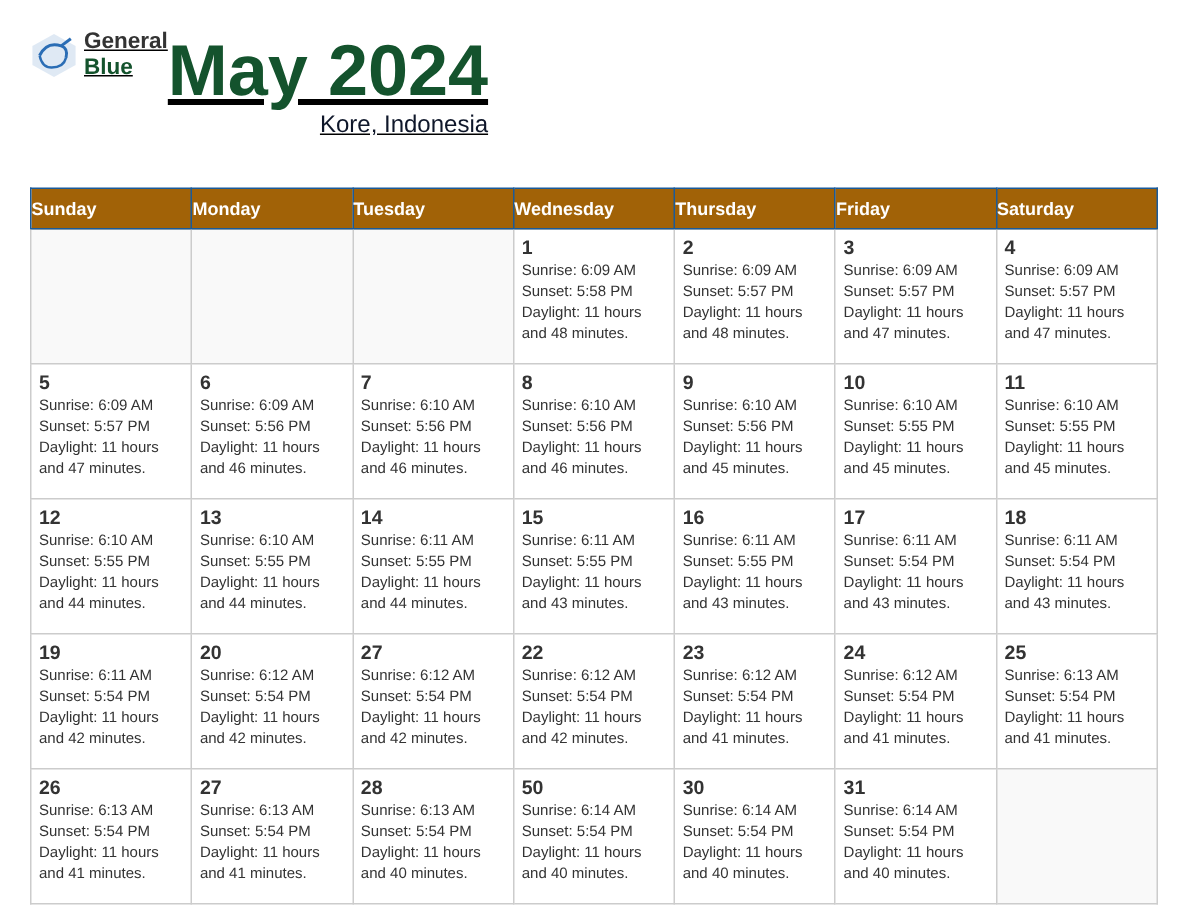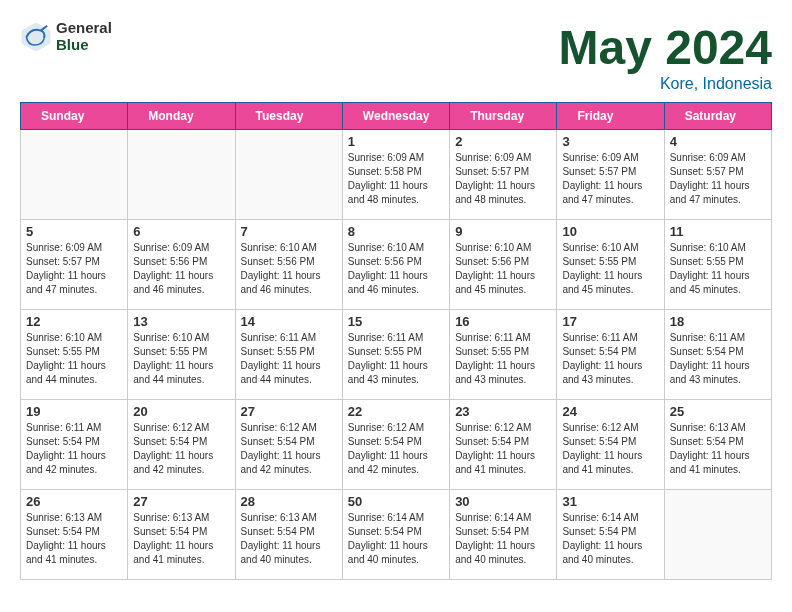--- a/index.html
+++ b/index.html
@@ -5,23 +5,23 @@
     * { margin: 0; padding: 0; box-sizing: border-box; }
     body {
       font-family: Arial, sans-serif;
       background: #fff;
       width: 792px;
       min-height: 612px;
       padding: 20px;
     }
     .header {
       display: flex;
-      justify-content: space-between;
       align-items: flex-start;
-      margin-bottom: 9px;
+      margin-bottom: 32px;
+      text-decoration: underline;
     }
     .logo {
       display: flex;
       align-items: center;
       gap: 4px;
     }
     .logo-text {
       display: flex;
       flex-direction: column;
       font-size: 15px;
@@ -37,33 +37,33 @@
     .title-block {
       text-align: right;
     }
     .title-month {
       font-size: 48px;
       font-weight: bold;
       color: #14532d;
     }
     .title-location {
       font-size: 16px;
-      color: #0369a1;
+      color: #0f172a;
     }
     .calendar {
       width: 100%;
       border-collapse: collapse;
       table-layout: fixed;
     }
     .calendar th {
-      background: #ec4899;
+      background: #a16207;
       color: #fff;
       font-size: 12px;
       font-weight: bold;
-      padding: 6px 20px;
+      padding: 6px 0;
       text-align: left;
       border: 1px solid #1a5a99;
     }
     .calendar td {
       border: 1px solid #ccc;
       vertical-align: top;
       padding: 4px 5px;
       height: 90px;
       background: #fff;
       font-size: 10px;

